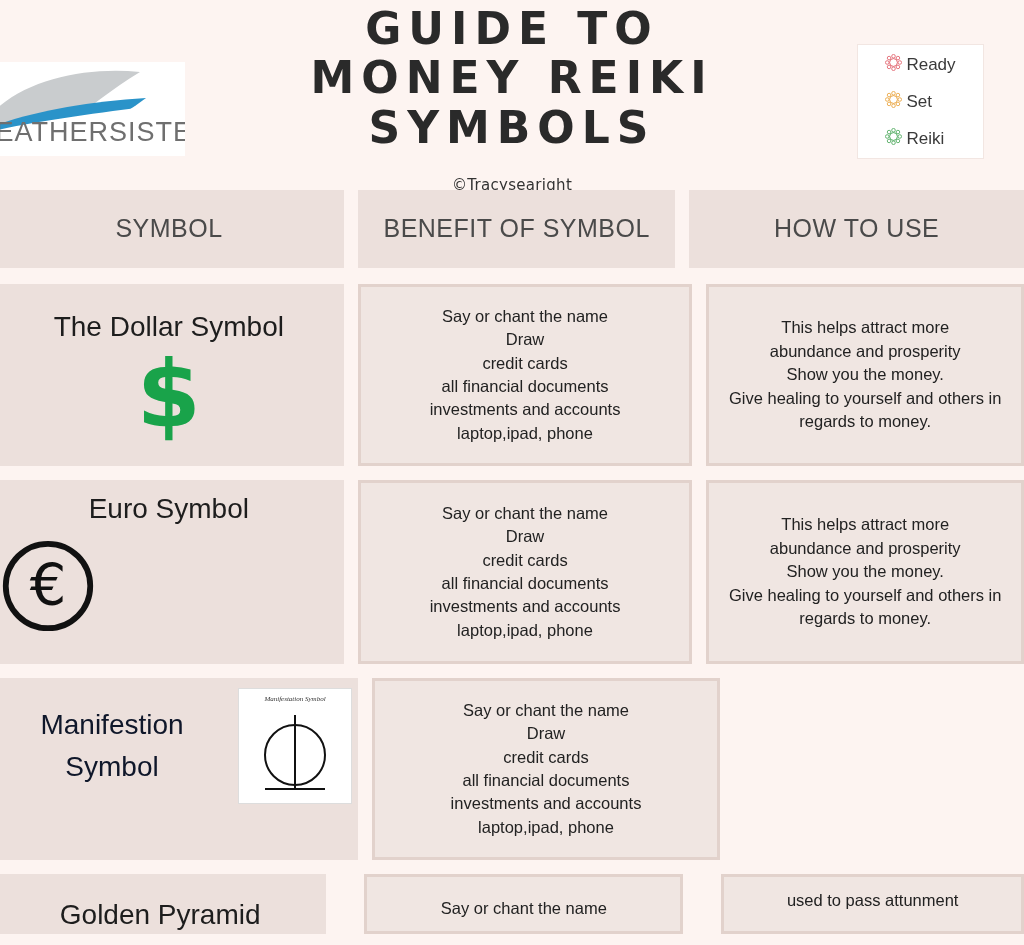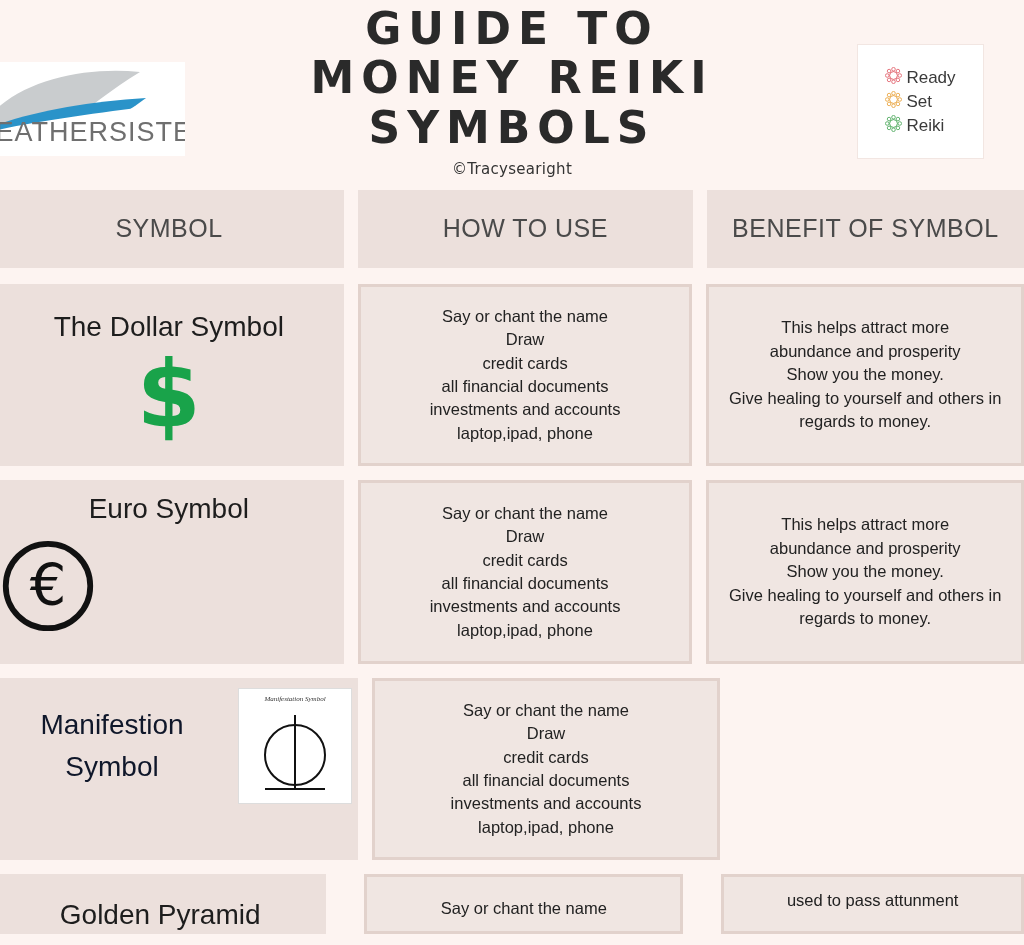--- a/index.html
+++ b/index.html
@@ -34,21 +34,21 @@
   }
   .title-line {
     font-family: "DejaVu Sans", sans-serif;
     font-weight: bold;
     font-size: 44px;
     letter-spacing: 7px;
     color: #2a2a2a;
     line-height: 1.12;
   }
   .copyright {
-    margin-top: 8px;
+    margin-top: 24px;
     font-size: 15px;
     color: #333;
     letter-spacing: 0.3px;
   }
 
   
   .logo-left {
     position: absolute;
     left: -30px;
     top: 62px;
@@ -81,21 +81,21 @@
     height: 115px;
     background: #ffffff;
     border: 1px solid #f2e6e2;
     display: flex;
     align-items: center;
     justify-content: center;
   }
   .rsr {
     display: flex;
     flex-direction: column;
-    gap: 3px;
+    gap: 16px;
   }
   .rsr-row {
     display: flex;
     align-items: center;
     gap: 4px;
   }
   .rsr-label {
     font-family: "Liberation Sans", sans-serif;
     font-size: 17px;
     color: #3a3a3a;
@@ -301,22 +301,22 @@
           <span class="rsr-label">Reiki</span>
         </div>
       </div>
     </div>
   </div>
 
   <div class="table">
 
     <div class="row head-row">
       <div class="cell col-symbol head-cell">SYMBOL</div>
+      <div class="cell col-benefit head-cell">BENEFIT OF SYMBOL</div>
       <div class="cell col-how head-cell">HOW TO USE</div>
-      <div class="cell col-benefit head-cell">BENEFIT OF SYMBOL</div>
     </div>
 
     <div class="row r1">
       <div class="cell col-symbol symbol-cell body-cell">
         <div class="symbol-name">The Dollar Symbol</div>
         <div class="dollar-glyph">$</div>
       </div>
       <div class="cell col-how body-cell">
         <div class="text-block">Say or chant the name
 Draw

